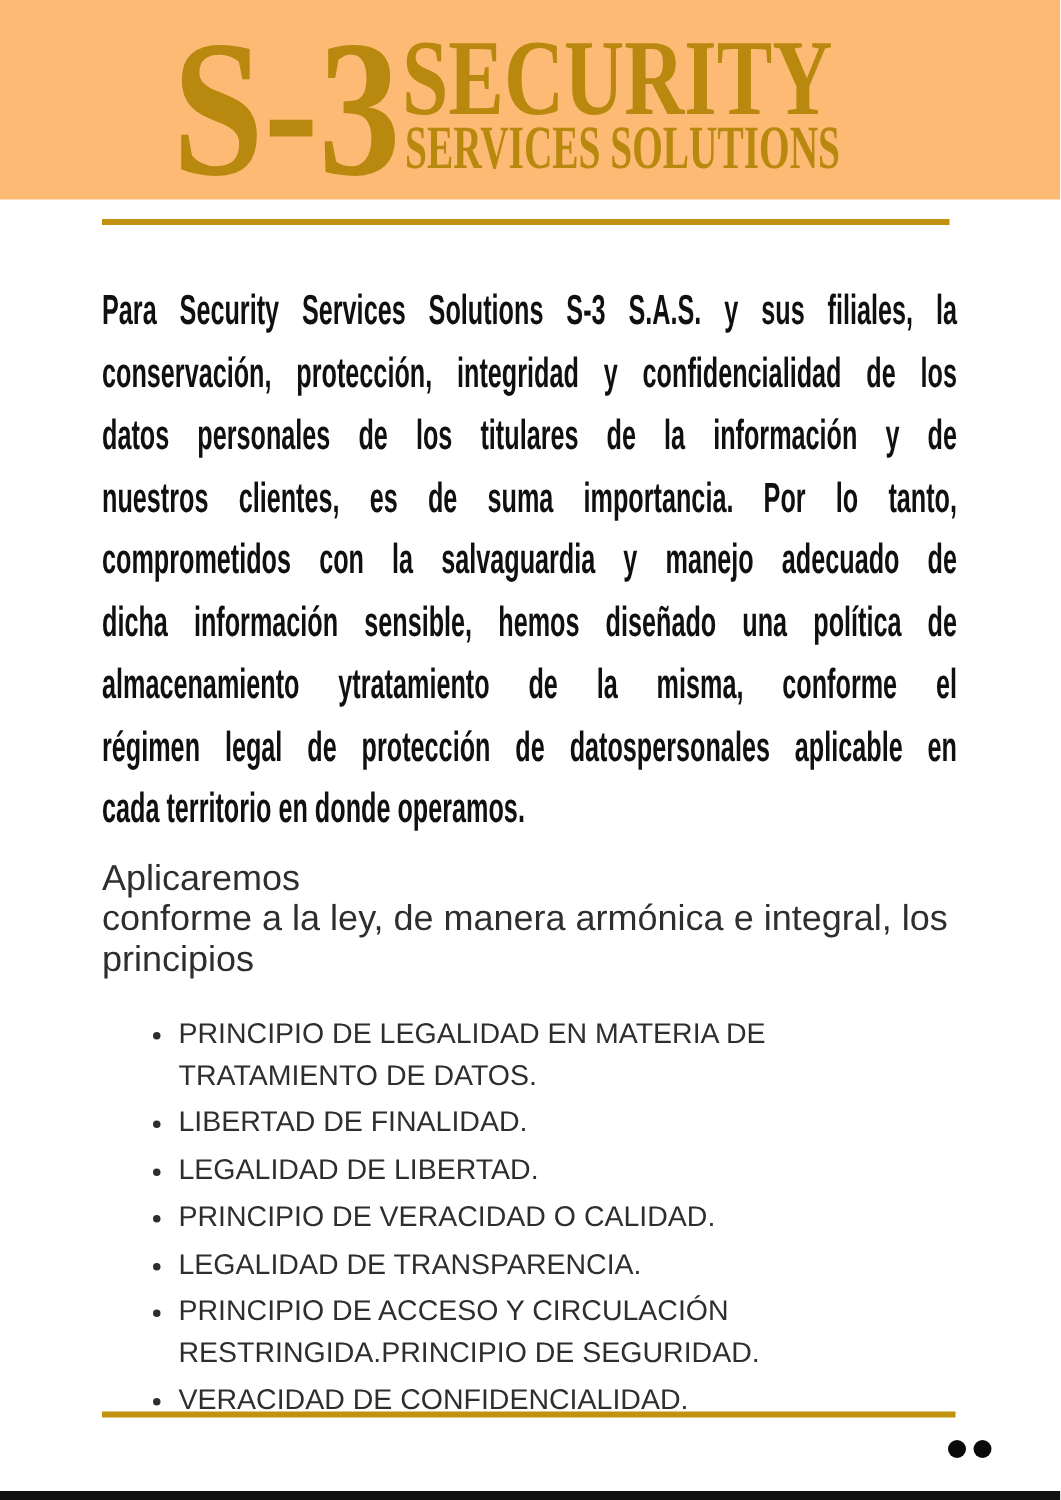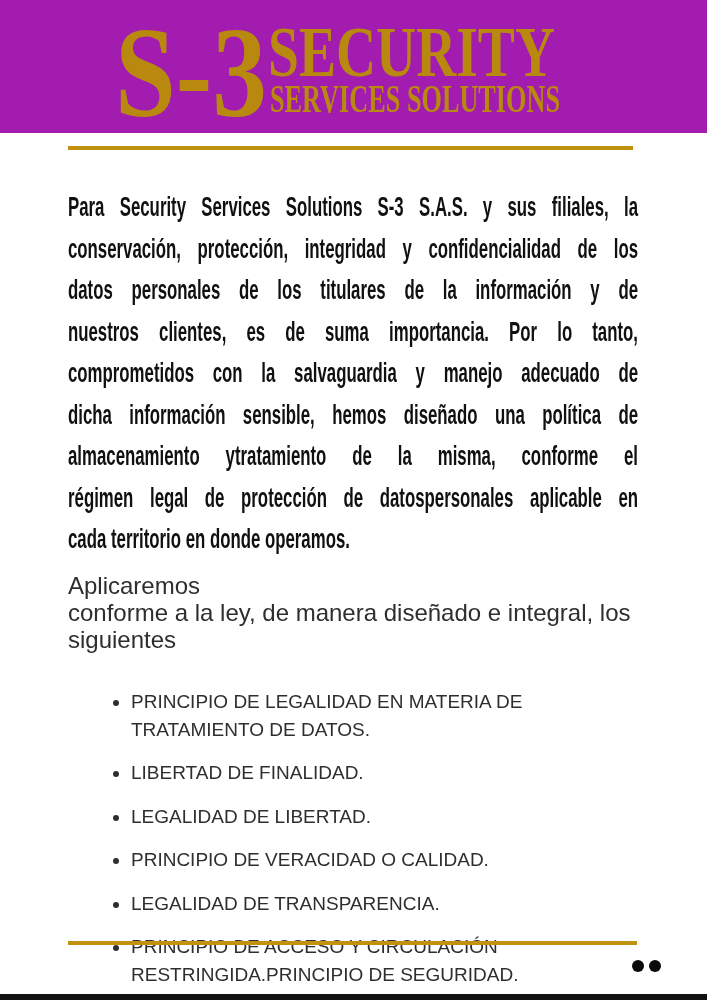--- a/index.html
+++ b/index.html
@@ -14,21 +14,21 @@
     background: #ffffff;
     overflow: hidden;
     font-family: "Liberation Sans", sans-serif;
   }
 
   
   .header {
     position: absolute;
     left: 0; top: 0;
     width: 707px; height: 133px;
-    background: #a21caf;
+    background: #fdba74;
   }
   .logo-svg {
     position: absolute;
     left: 110px; top: 10px;
     overflow: visible;
   }
   .logo-svg text {
     font-family: "Liberation Serif", serif;
     font-weight: bold;
     fill: #B8890E;
@@ -83,21 +83,21 @@
     left: 68px; top: 672px;
     width: 480px;
     margin: 0;
     padding: 0 0 0 47px;
     color: #2e2e2e;
     font-size: 19px;
     line-height: 27.5px;
     list-style: disc outside;
   }
   .principles li {
-    margin: 16px;
+    margin: 4px;
     padding: 0;
   }
 
   
   .page-dot {
     position: absolute;
     width: 12px; height: 12px;
     border-radius: 50%;
     background: #0a0a0a;
     top: 960px;
@@ -133,21 +133,21 @@
     <div class="lead-line">nuestros clientes, es de suma importancia. Por lo tanto,</div>
     <div class="lead-line">comprometidos con la  salvaguardia y manejo adecuado de</div>
     <div class="lead-line">dicha información sensible, hemos diseñado una política de</div>
     <div class="lead-line">almacenamiento ytratamiento de la misma, conforme el</div>
     <div class="lead-line">régimen legal de protección de datospersonales aplicable en</div>
     <div class="lead-line last">cada territorio en donde operamos.</div>
   </div>
 
   <div class="intro">
     <div>Aplicaremos</div>
-    <div>conforme a la ley, de manera diseñado e integral, los siguientes</div>
+    <div>conforme a la ley, de manera armónica e integral, los principios</div>
   </div>
 
   <ul class="principles">
     <li>PRINCIPIO DE LEGALIDAD EN MATERIA DE TRATAMIENTO DE DATOS.</li>
     <li>LIBERTAD DE FINALIDAD.</li>
     <li>LEGALIDAD DE LIBERTAD.</li>
     <li>PRINCIPIO DE VERACIDAD O CALIDAD.</li>
     <li>LEGALIDAD DE TRANSPARENCIA.</li>
     <li>PRINCIPIO DE ACCESO Y CIRCULACIÓN RESTRINGIDA.PRINCIPIO DE SEGURIDAD.</li>
     <li>VERACIDAD DE CONFIDENCIALIDAD.</li>

